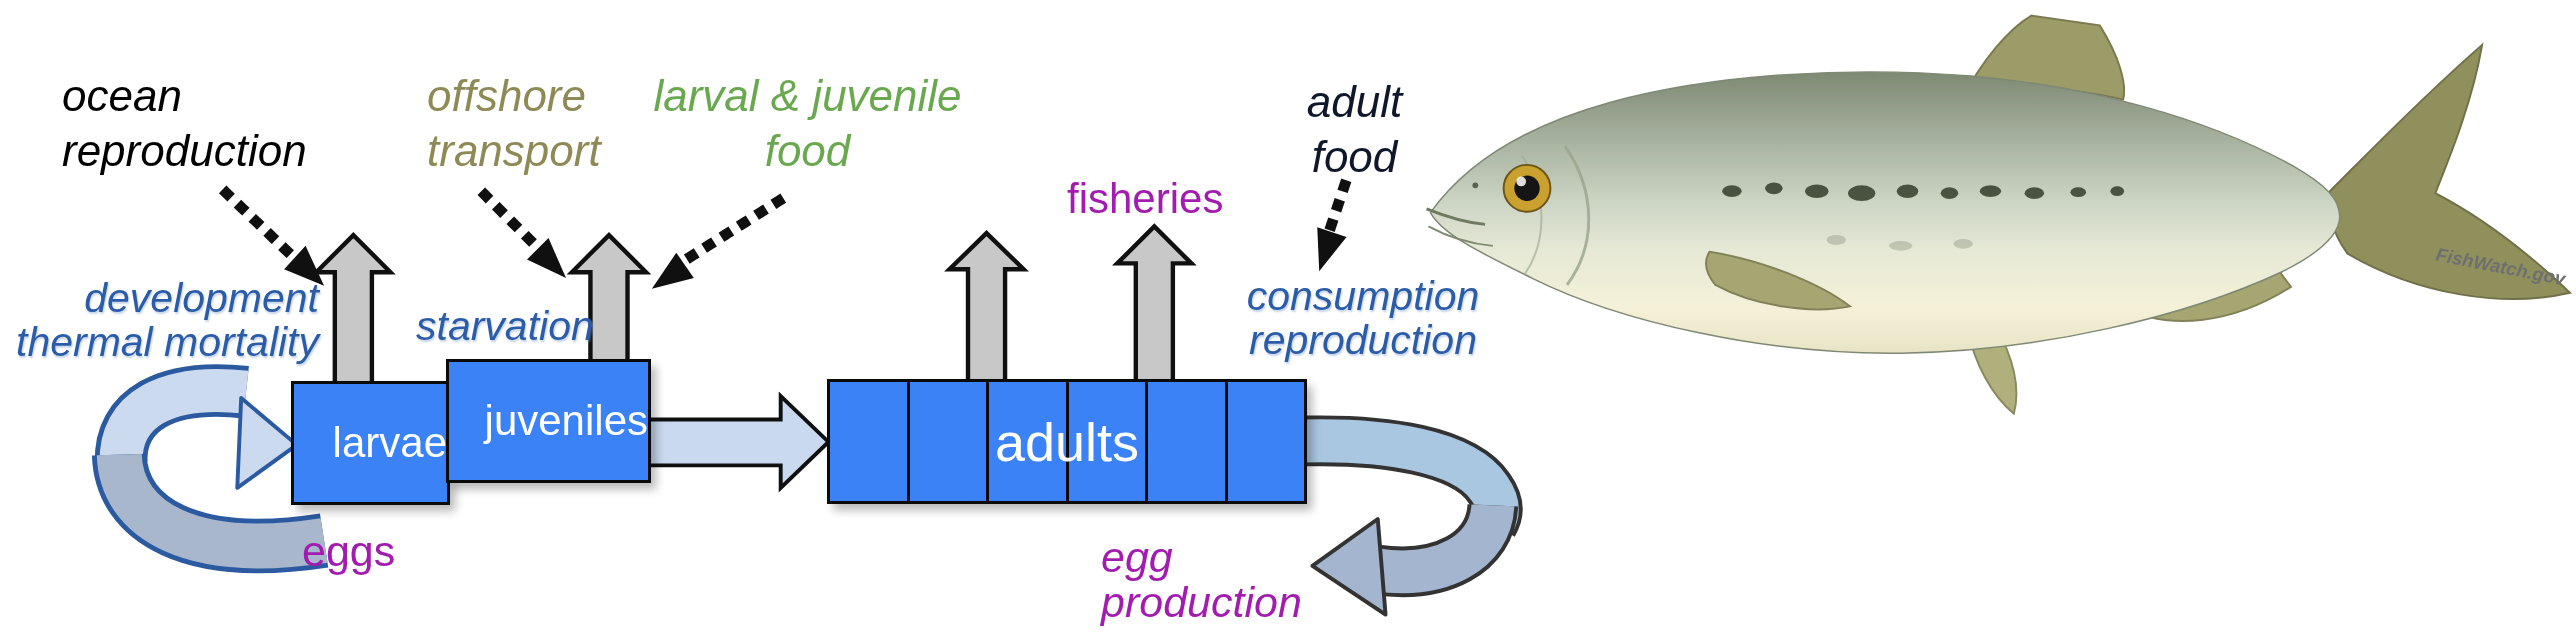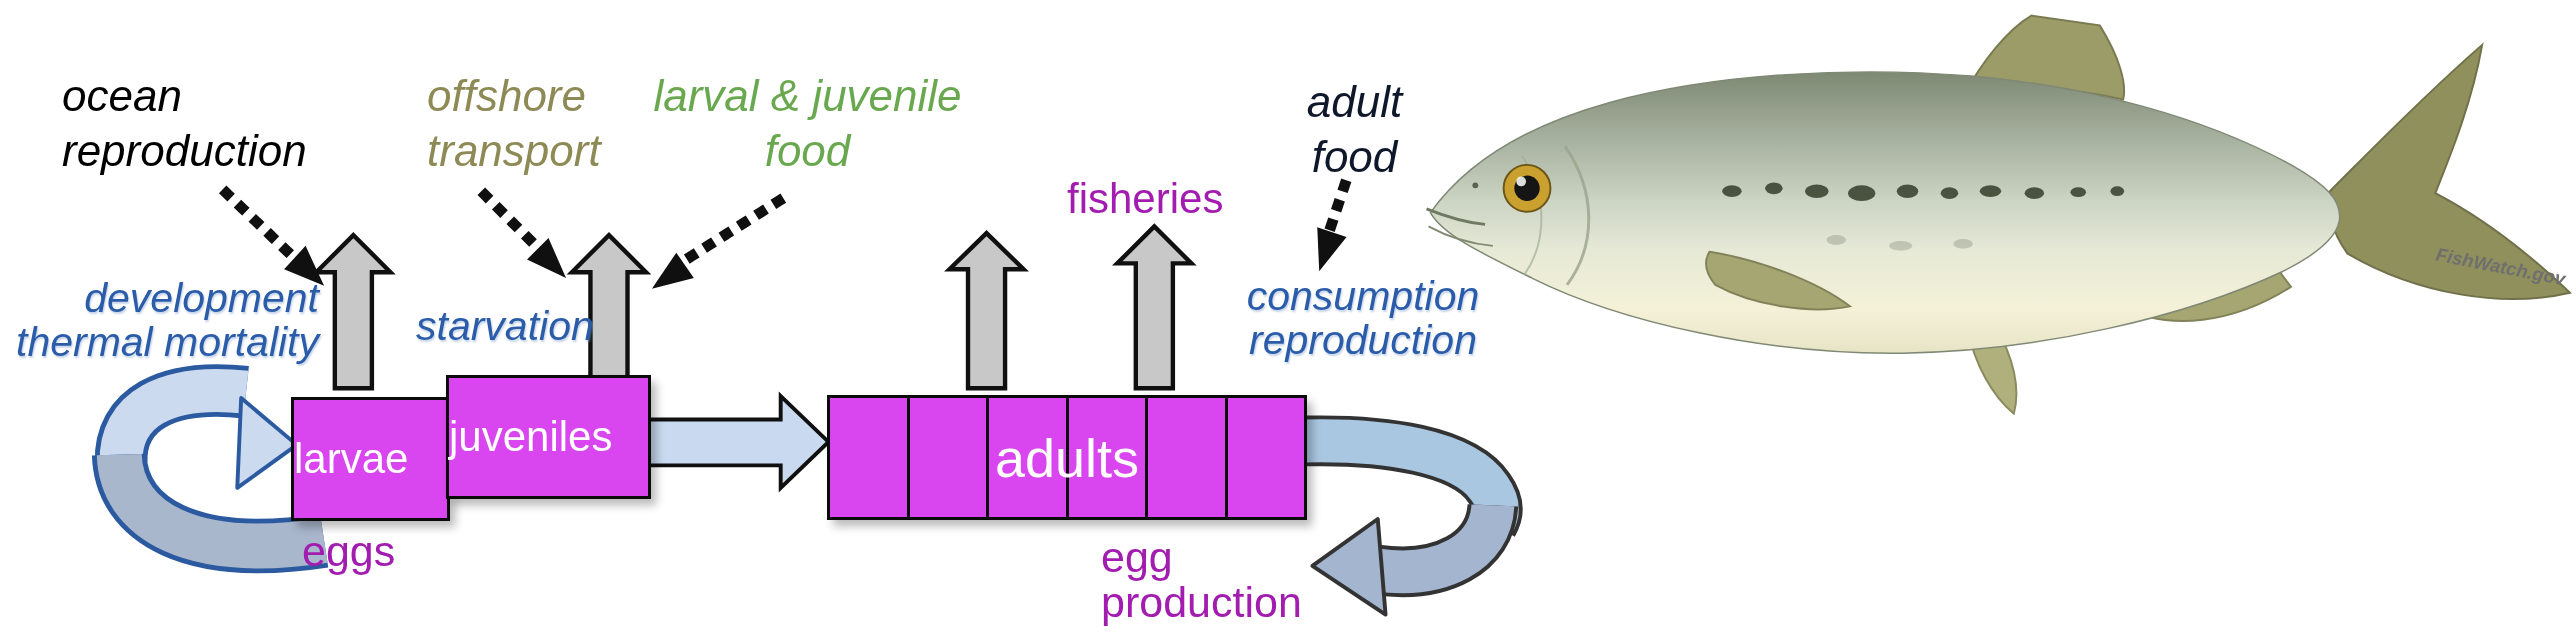--- a/index.html
+++ b/index.html
@@ -16,28 +16,28 @@
   #lbl-ocean-temp{left:62px;top:68px;color:#000000;}
   #lbl-offshore{left:427px;top:68px;color:#8e8a55;}
   #lbl-larval-food{left:634px;top:68px;width:347px;text-align:center;color:#6aa84f;}
   #lbl-adult-food{left:1286px;top:74px;width:137px;text-align:center;color:#0f172a;}
   #lbl-fisheries{left:1067px;top:176px;font-size:42px;}
   #lbl-dev-thermal{left:0px;top:276px;width:319px;text-align:right;}
   #lbl-starvation{left:416px;top:304px;}
   #lbl-predation{left:821px;top:302px;}
   #lbl-consumption{left:1245px;top:274px;width:236px;text-align:center;}
   #lbl-eggs{left:302px;top:529px;}
-  #lbl-egg-production{left:1101px;top:535px;}
+  #lbl-egg-production{left:1101px;top:535px;font-style:italic;}
   #attribution{left:2435px;top:256px;font-size:18.5px;font-style:italic;font-weight:bold;
                color:#6f6f6f;transform:rotate(11deg);z-index:3;}
 
   
-  .stage-box{position:absolute;box-sizing:border-box;background:#d946ef;
+  .stage-box{position:absolute;box-sizing:border-box;background:#3b82f6;
              border:3.9px solid #0a0a0a;box-shadow:5.9px 6.8px 8.8px rgba(0,0,0,.28);
-             display:flex;align-items:center;justify-content:flex-start;color:#ffffff;z-index:2;margin-top:16px;}
+             display:flex;align-items:center;justify-content:flex-end;color:#ffffff;z-index:2;}
   #box-larvae{left:291px;top:381px;width:159px;height:124px;font-size:42px;}
   #box-juveniles{left:446px;top:359px;width:205px;height:124px;font-size:42px;}
   #box-adults{left:827px;top:379px;width:480px;height:125px;padding:0;}
   #box-adults .cells{position:absolute;inset:0;display:flex;}
   #box-adults .cell{flex:1 1 0;border-right:3.9px solid #0a0a0a;}
   #box-adults .cell:last-child{border-right:none;}
   #box-adults .adults-label{position:absolute;inset:0;display:flex;align-items:center;
              justify-content:center;font-size:54px;color:#fff;}
 </style>
 </head>

